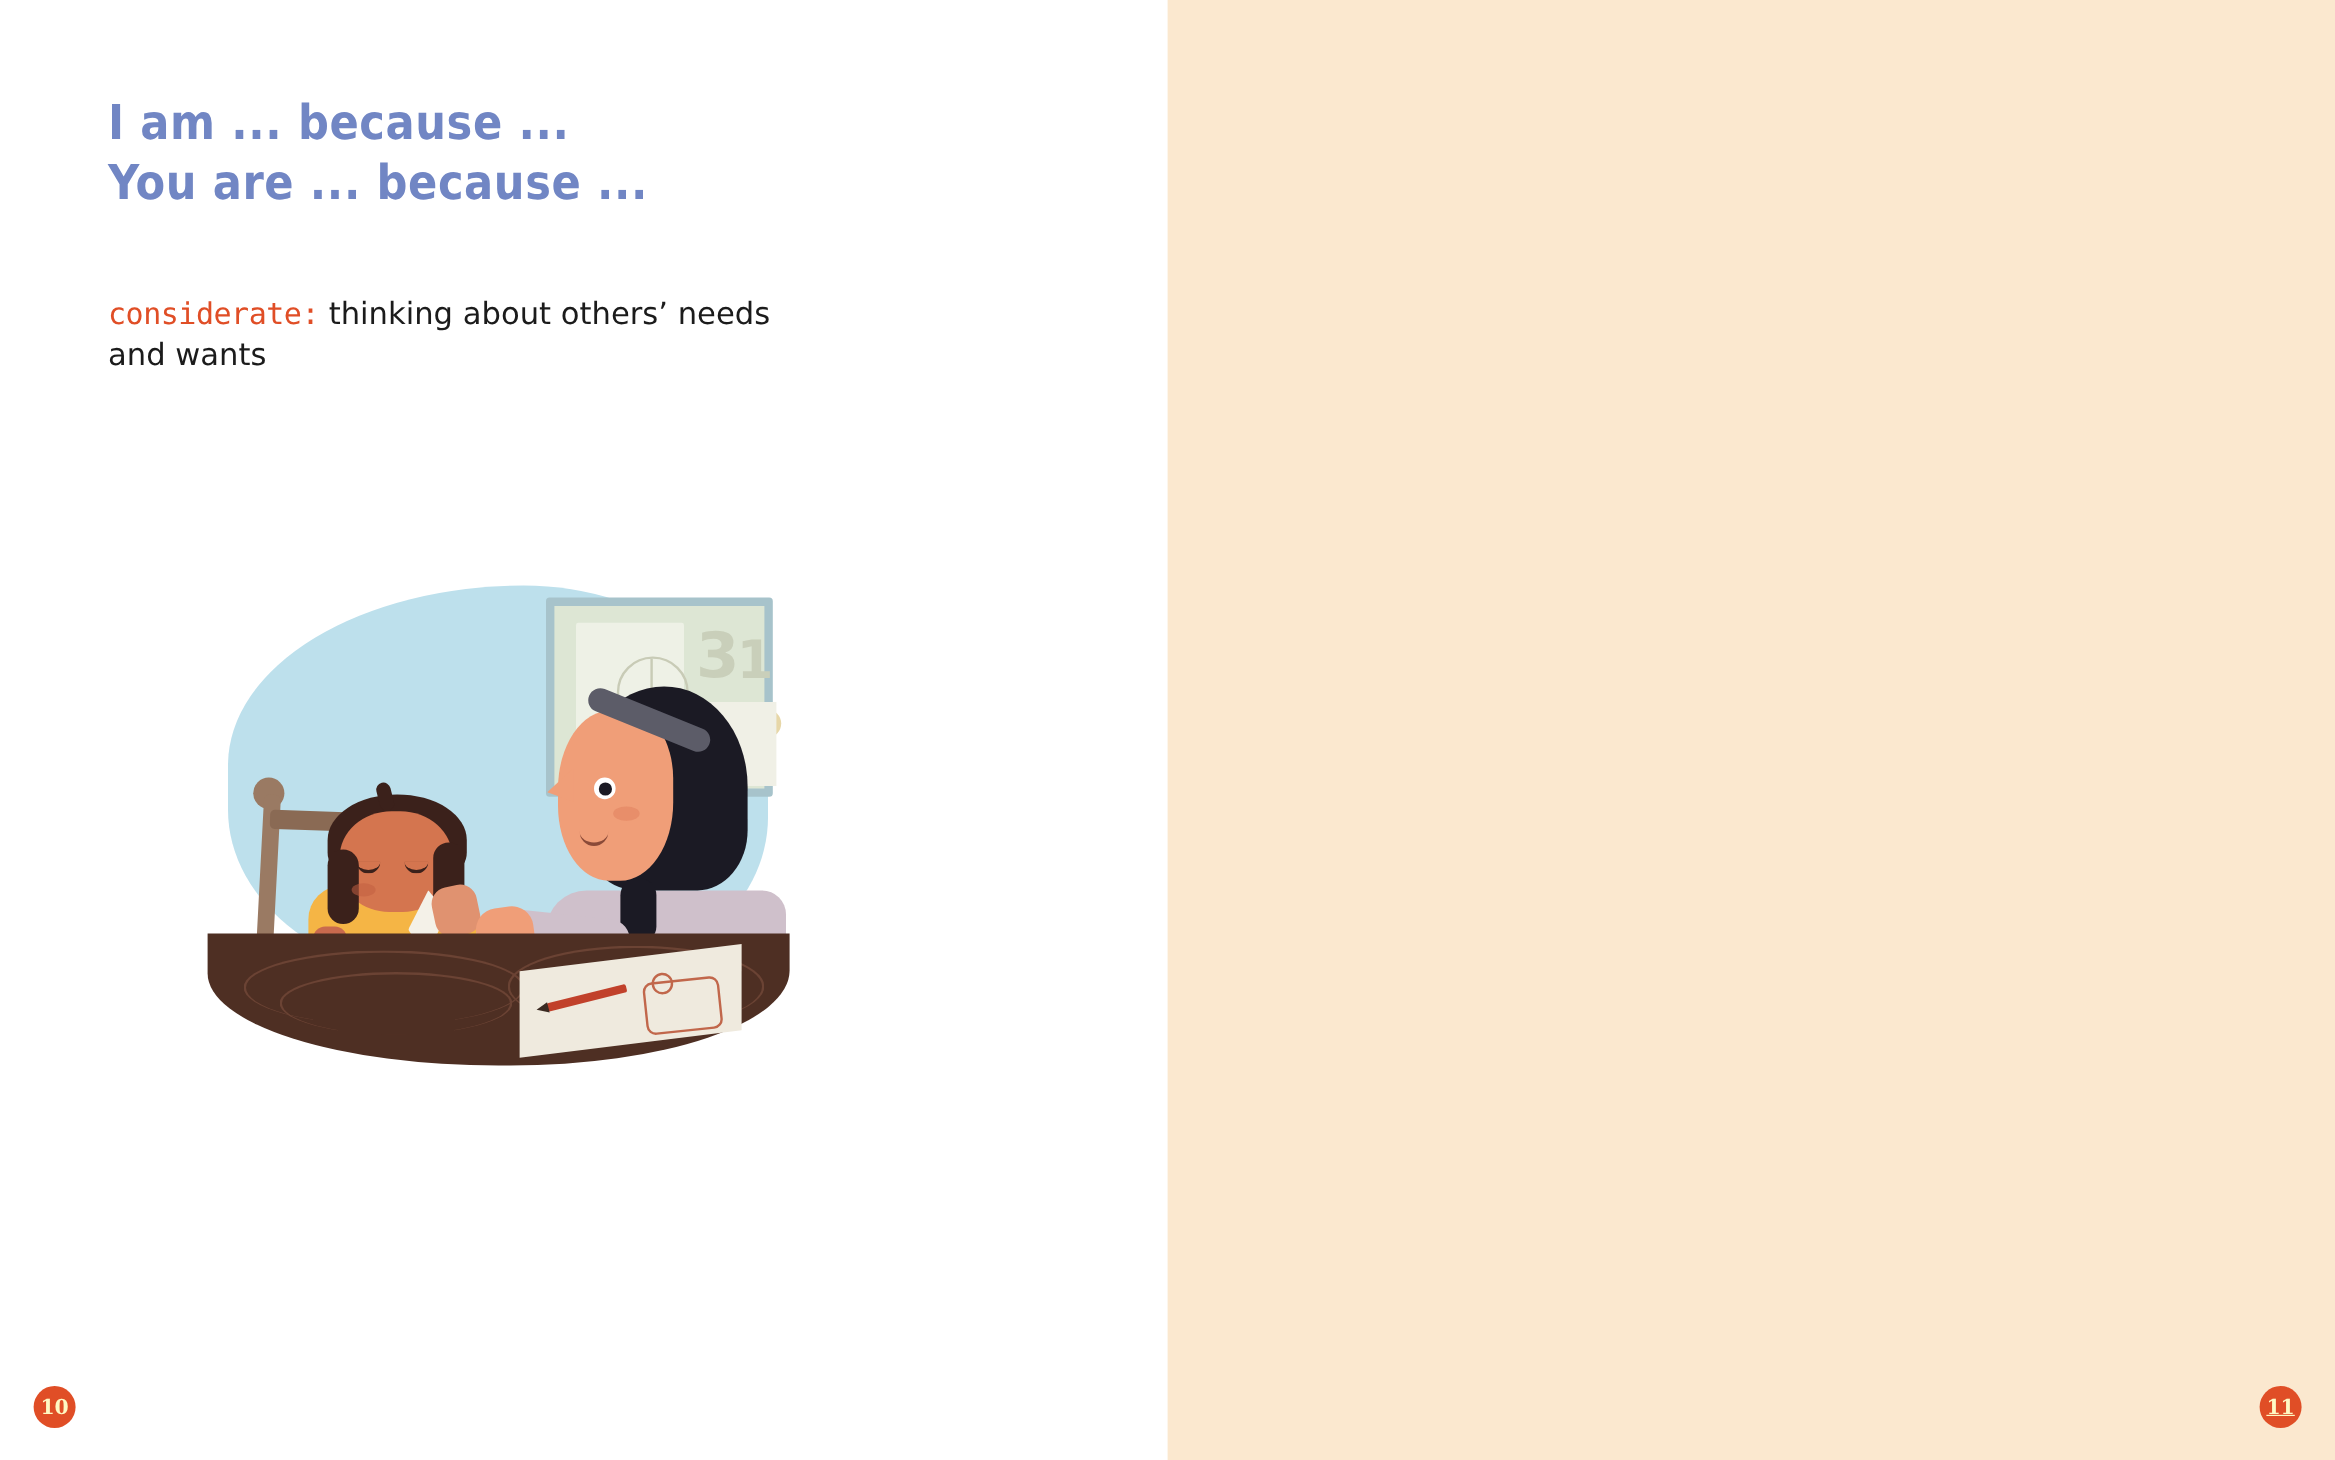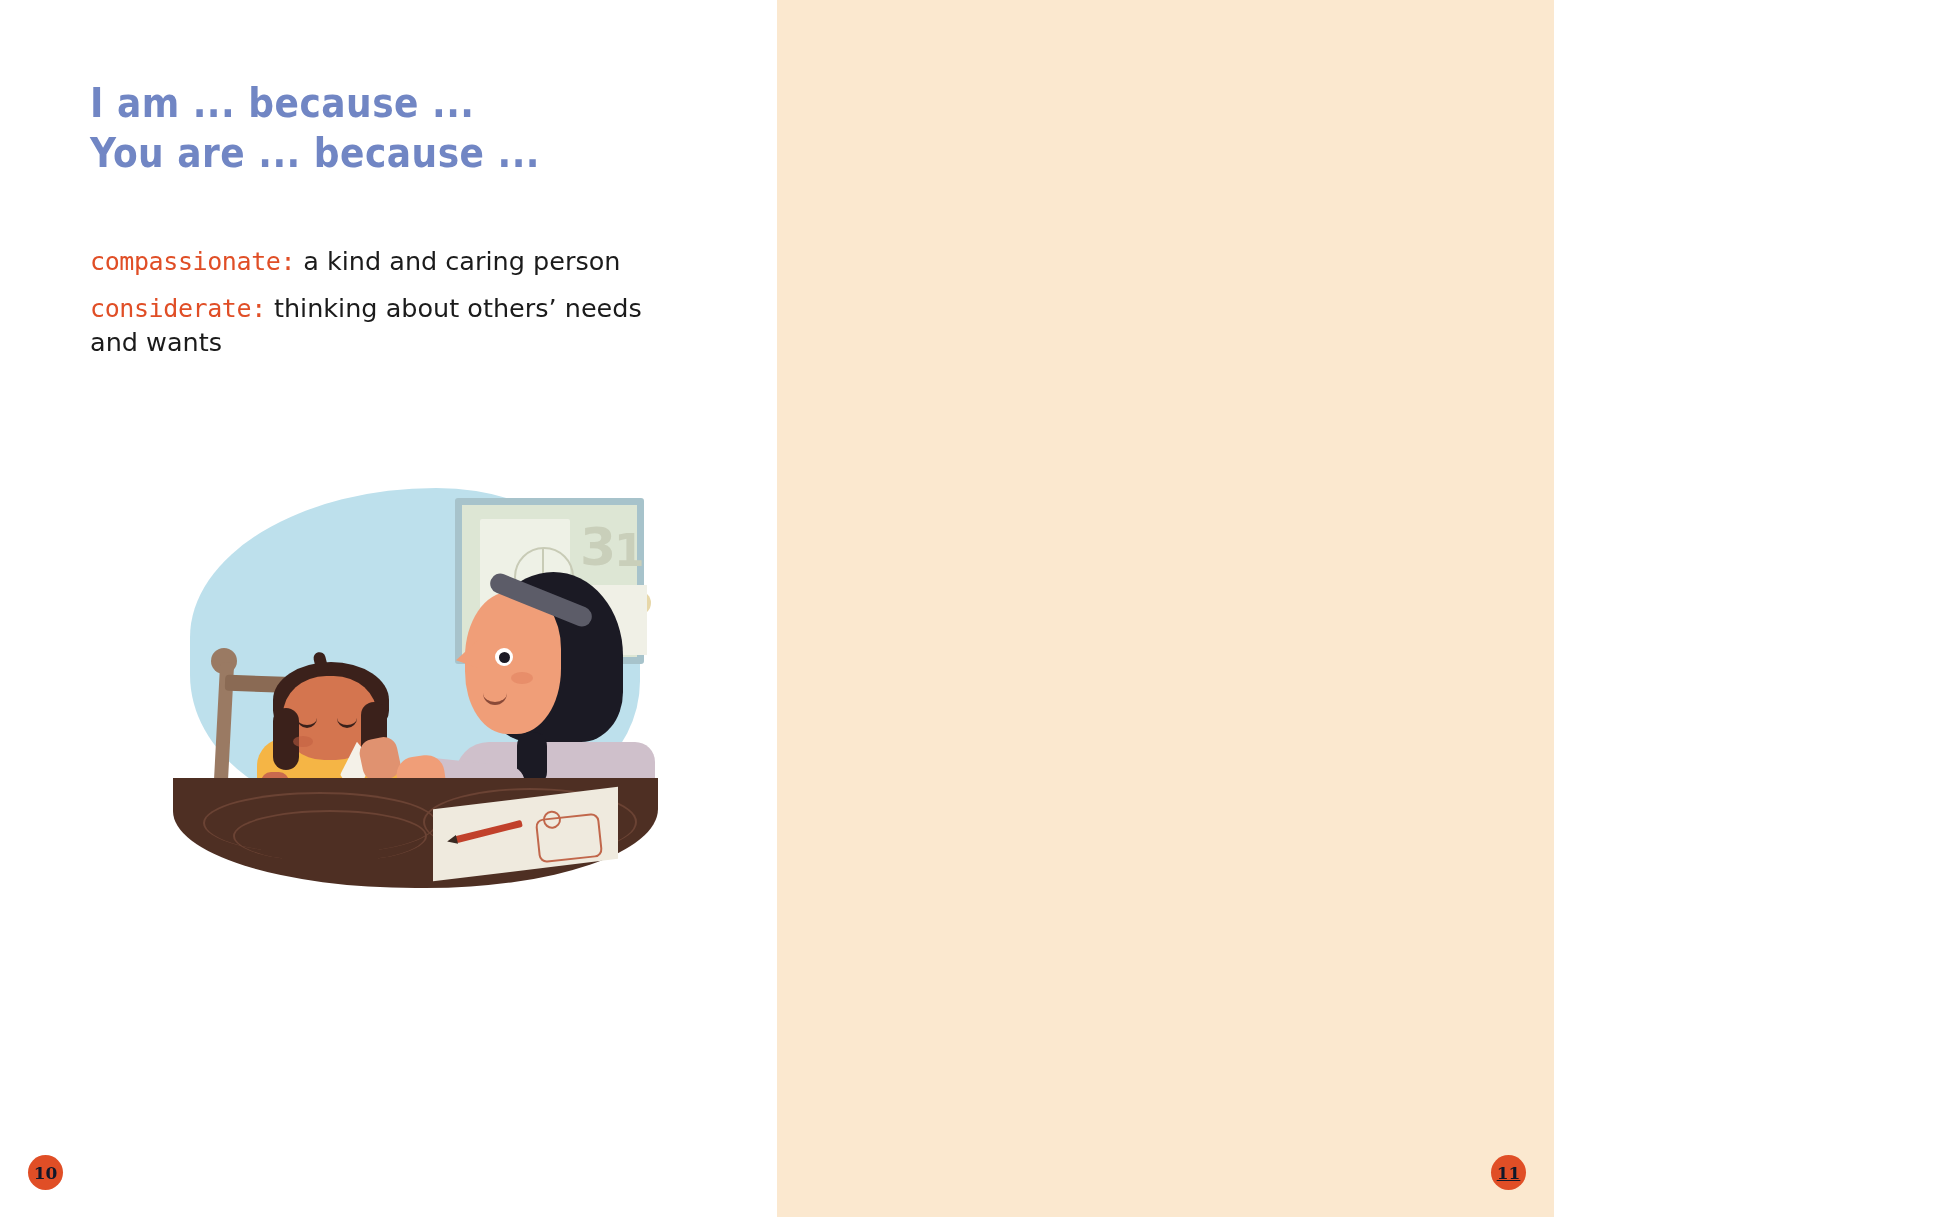--- a/index.html
+++ b/index.html
@@ -2,21 +2,21 @@
 <html><head>
 <meta charset="utf-8">
 <style>
   html,body{margin:0;padding:0;}
   body{
     width:1946px;height:1217px;
     background:#ffffff;
     font-family:"DejaVu Sans", sans-serif;
     overflow:hidden;
   }
-  .spread{position:relative;width:1554px;height:1217px;display:flex;}
+  .spread{position:relative;width:1946px;height:1217px;display:flex;}
 
   
   .page{position:relative;height:1217px;overflow:hidden;}
   .page-left{width:973px;background:#ffffff;}
   .page-right{width:973px;background:#fbe8cf;}
 
   
   .headline{
     position:absolute;left:90px;top:78px;
     font-family:"DejaVu Sans Condensed","Liberation Sans Narrow","Liberation Sans",sans-serif;
@@ -39,21 +39,21 @@
     font-size:25px;
   }
   .glossary .def{font-family:"DejaVu Sans","Liberation Sans",sans-serif;}
 
   .glossary-left{left:90px;top:245px;width:560px;}
 
   
   .pagenum{
     position:absolute;bottom:27px;
     width:35px;height:35px;border-radius:50%;
-    background:#e04e26;color:#0f172a;
+    background:#e04e26;color:#fef9c3;
     display:flex;align-items:center;justify-content:center;
     font-family:"DejaVu Serif","Liberation Serif",serif;
     font-size:17px;font-weight:bold;
   }
   .pagenum-left{left:28px;}
   .pagenum-right{right:28px;text-decoration:underline;}
 
   
   .illus-class{position:absolute;left:165px;top:480px;width:500px;height:400px;}
   .ic-bg{
@@ -240,23 +240,20 @@
 <div class="spread">
 
   <div class="page page-left">
 
     <div class="headline">
       <div>I am ... because ...</div>
       <div>You are ... because ...</div>
     </div>
 
     <div class="glossary glossary-left">
-      <div class="entry">
-        <span class="term">compassionate:</span><span class="def"> a kind and caring person</span>
-      </div>
       <div class="entry">
         <span class="term">considerate:</span><span class="def"> thinking about others’ needs and wants</span>
       </div>
     </div>
 
     <div class="illus-class">
       <div class="ic-bg"></div>
       <div class="ic-board">
         <div class="ic-poster">
           <div class="ic-globe"></div>

